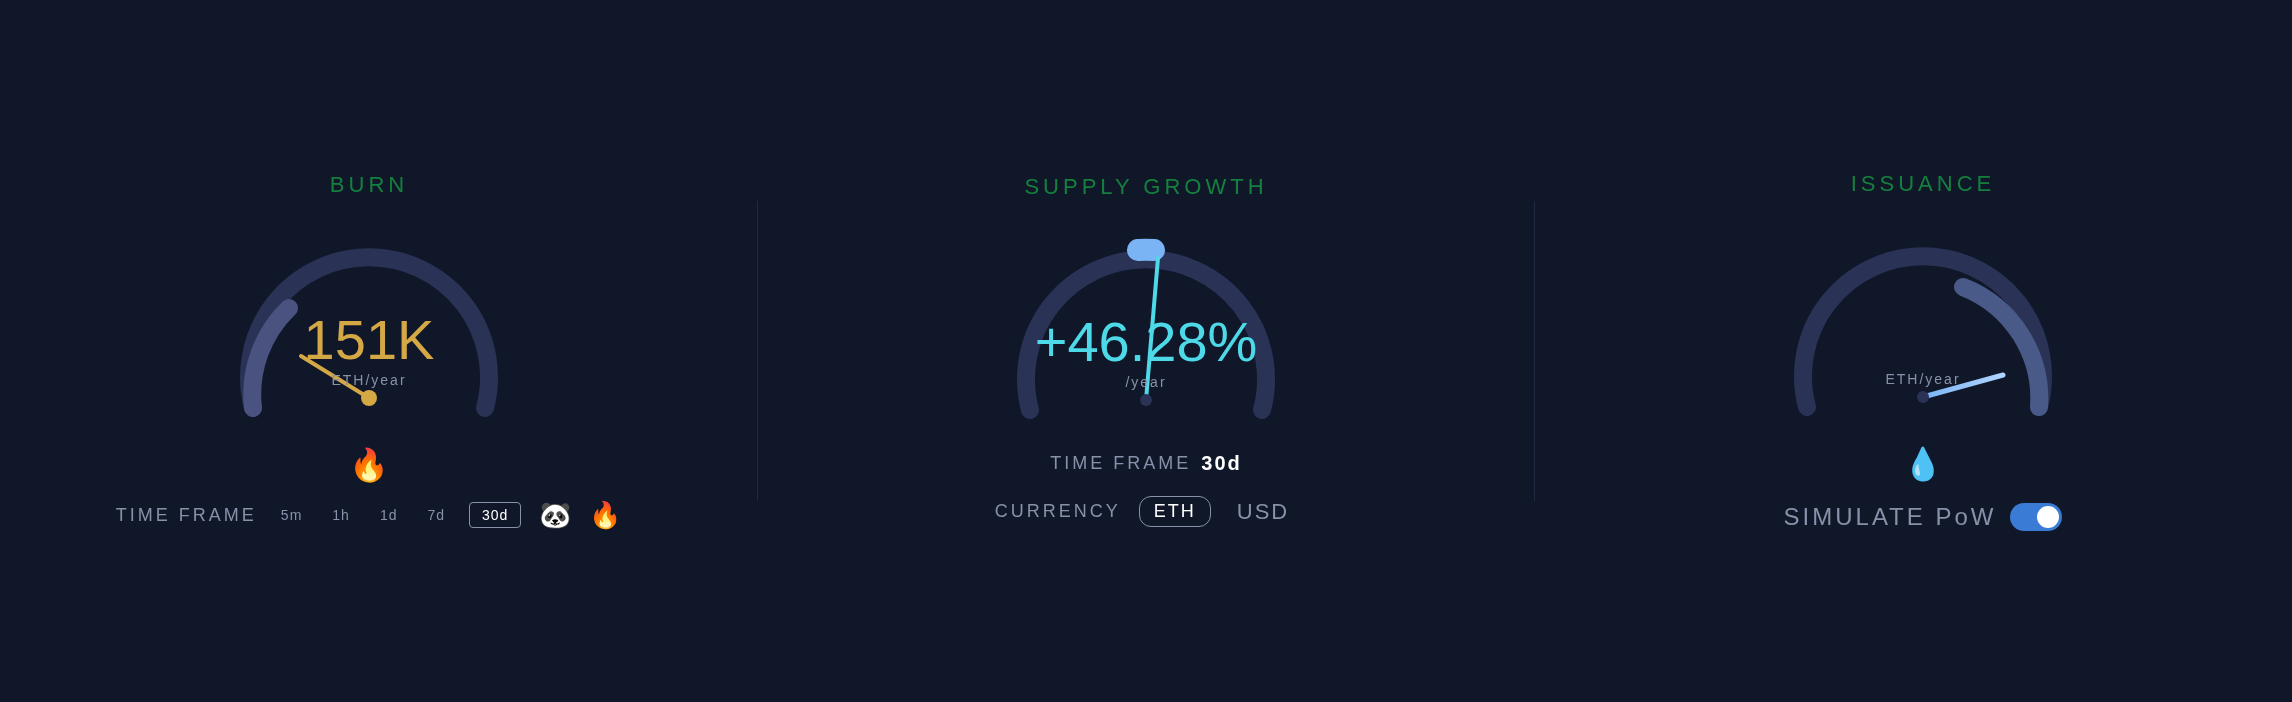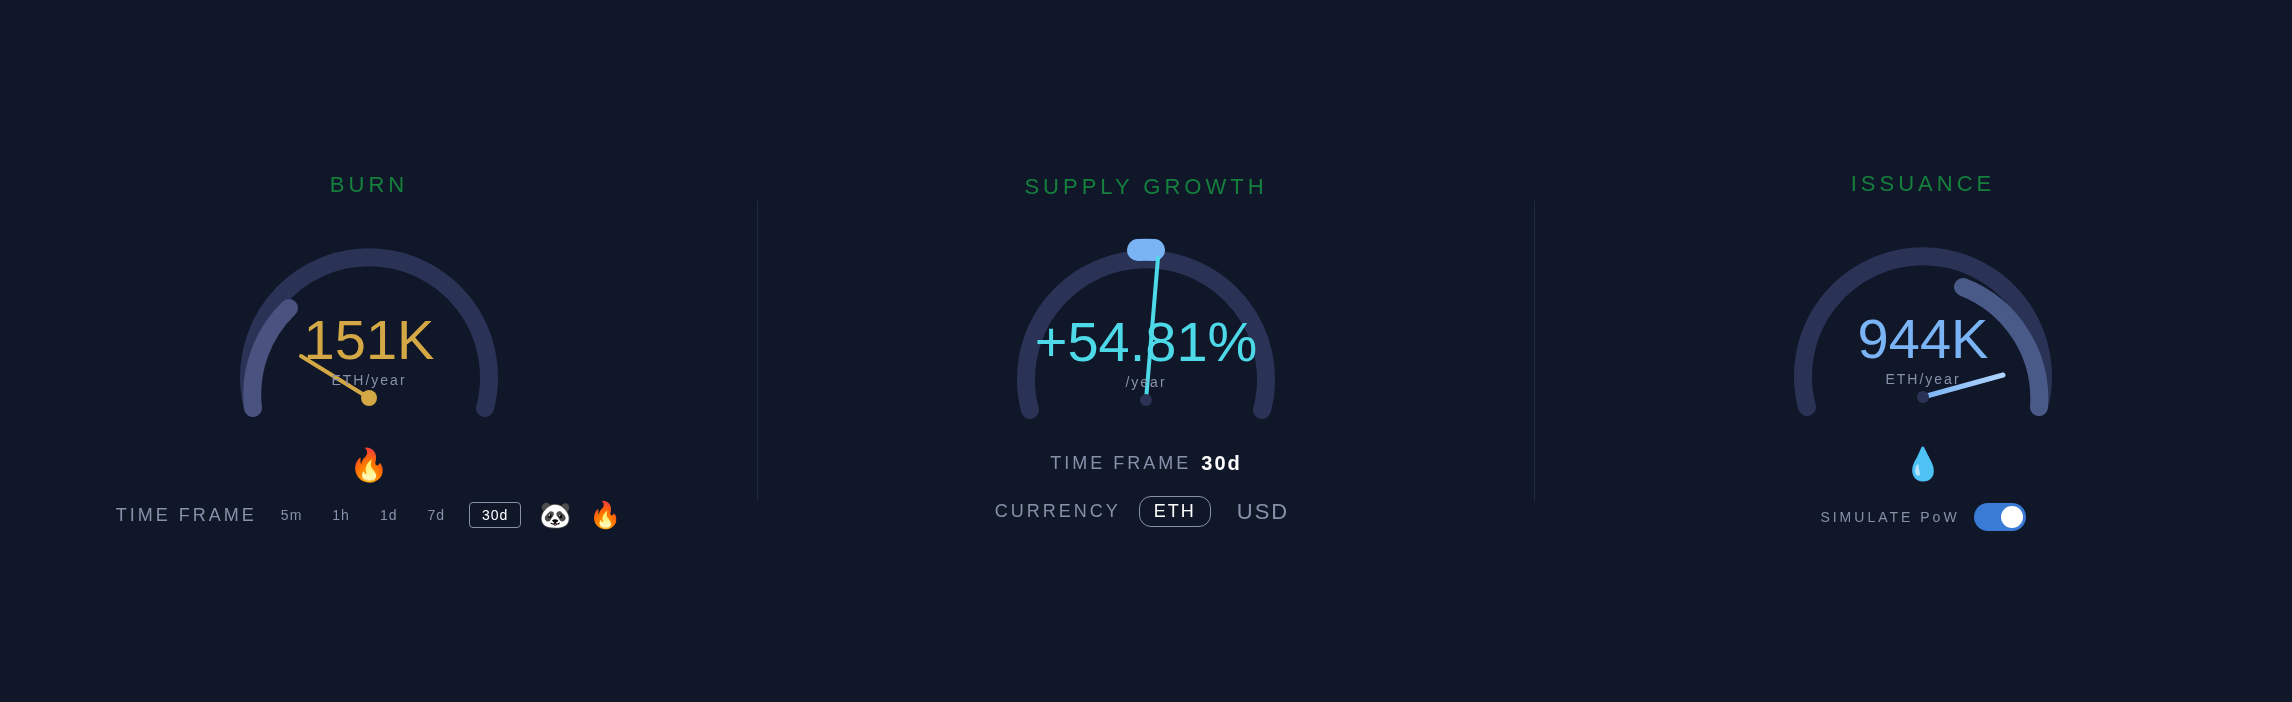--- a/index.html
+++ b/index.html
@@ -136,21 +136,21 @@
     }
 
     
     .toggle-container {
       display: flex;
       align-items: center;
       gap: 14px;
     }
 
     .toggle-label {
-      font-size: 14px;
+      font-size: 24px;
       letter-spacing: 3px;
       color: #8891aa;
     }
 
     .toggle {
       width: 52px;
       height: 28px;
       background: #3a7bd5;
       border-radius: 14px;
       position: relative;
@@ -230,21 +230,21 @@
 
       <path d="M 44 200 A 120 120 0 1 1 276 200" fill="none" stroke="#2a3356" stroke-width="18" stroke-linecap="round"></path>
 
       <path d="M 152 40 A 120 120 0 0 1 168 40" fill="none" stroke="#7ab4f5" stroke-width="22" stroke-linecap="round"></path>
 
       <line x1="160" y1="190" x2="172" y2="48" stroke="#4dd9e8" stroke-width="4" stroke-linecap="round"></line>
       <circle cx="160" cy="190" r="6" fill="#2a3356"></circle>
     </svg>
 
     <div class="gauge-value">
-      <div class="gauge-number supply-number">+54.81%</div>
+      <div class="gauge-number supply-number">+46.28%</div>
       <div class="gauge-unit">/year</div>
     </div>
   </div>
 
   <div class="time-frame-inline">
     <span class="controls-label">TIME FRAME</span>
     <span style="color:#fff; font-size:20px; font-weight:600; letter-spacing:2px;">30d</span>
   </div>
 
   <div class="controls-row" style="margin-top: 20px;">
@@ -270,21 +270,20 @@
         <linearGradient id="needleGrad" x1="0%" y1="0%" x2="100%" y2="0%">
           <stop offset="0%" style="stop-color:#7ab4f5;stop-opacity:1"></stop>
           <stop offset="100%" style="stop-color:#b0d4ff;stop-opacity:1"></stop>
         </linearGradient>
       </defs>
       <line x1="160" y1="190" x2="240" y2="168" stroke="url(#needleGrad)" stroke-width="5" stroke-linecap="round"></line>
       <circle cx="160" cy="190" r="6" fill="#2a3356"></circle>
     </svg>
 
     <div class="gauge-value">
-      <div class="gauge-number issuance-number">944K</div>
       <div class="gauge-unit">ETH/year</div>
     </div>
   </div>
 
   <div class="gauge-icon">💧</div>
 
   <div class="controls-row" style="margin-top: 20px;">
     <div class="toggle-container">
       <span class="toggle-label">SIMULATE PoW</span>
       <div class="toggle">

